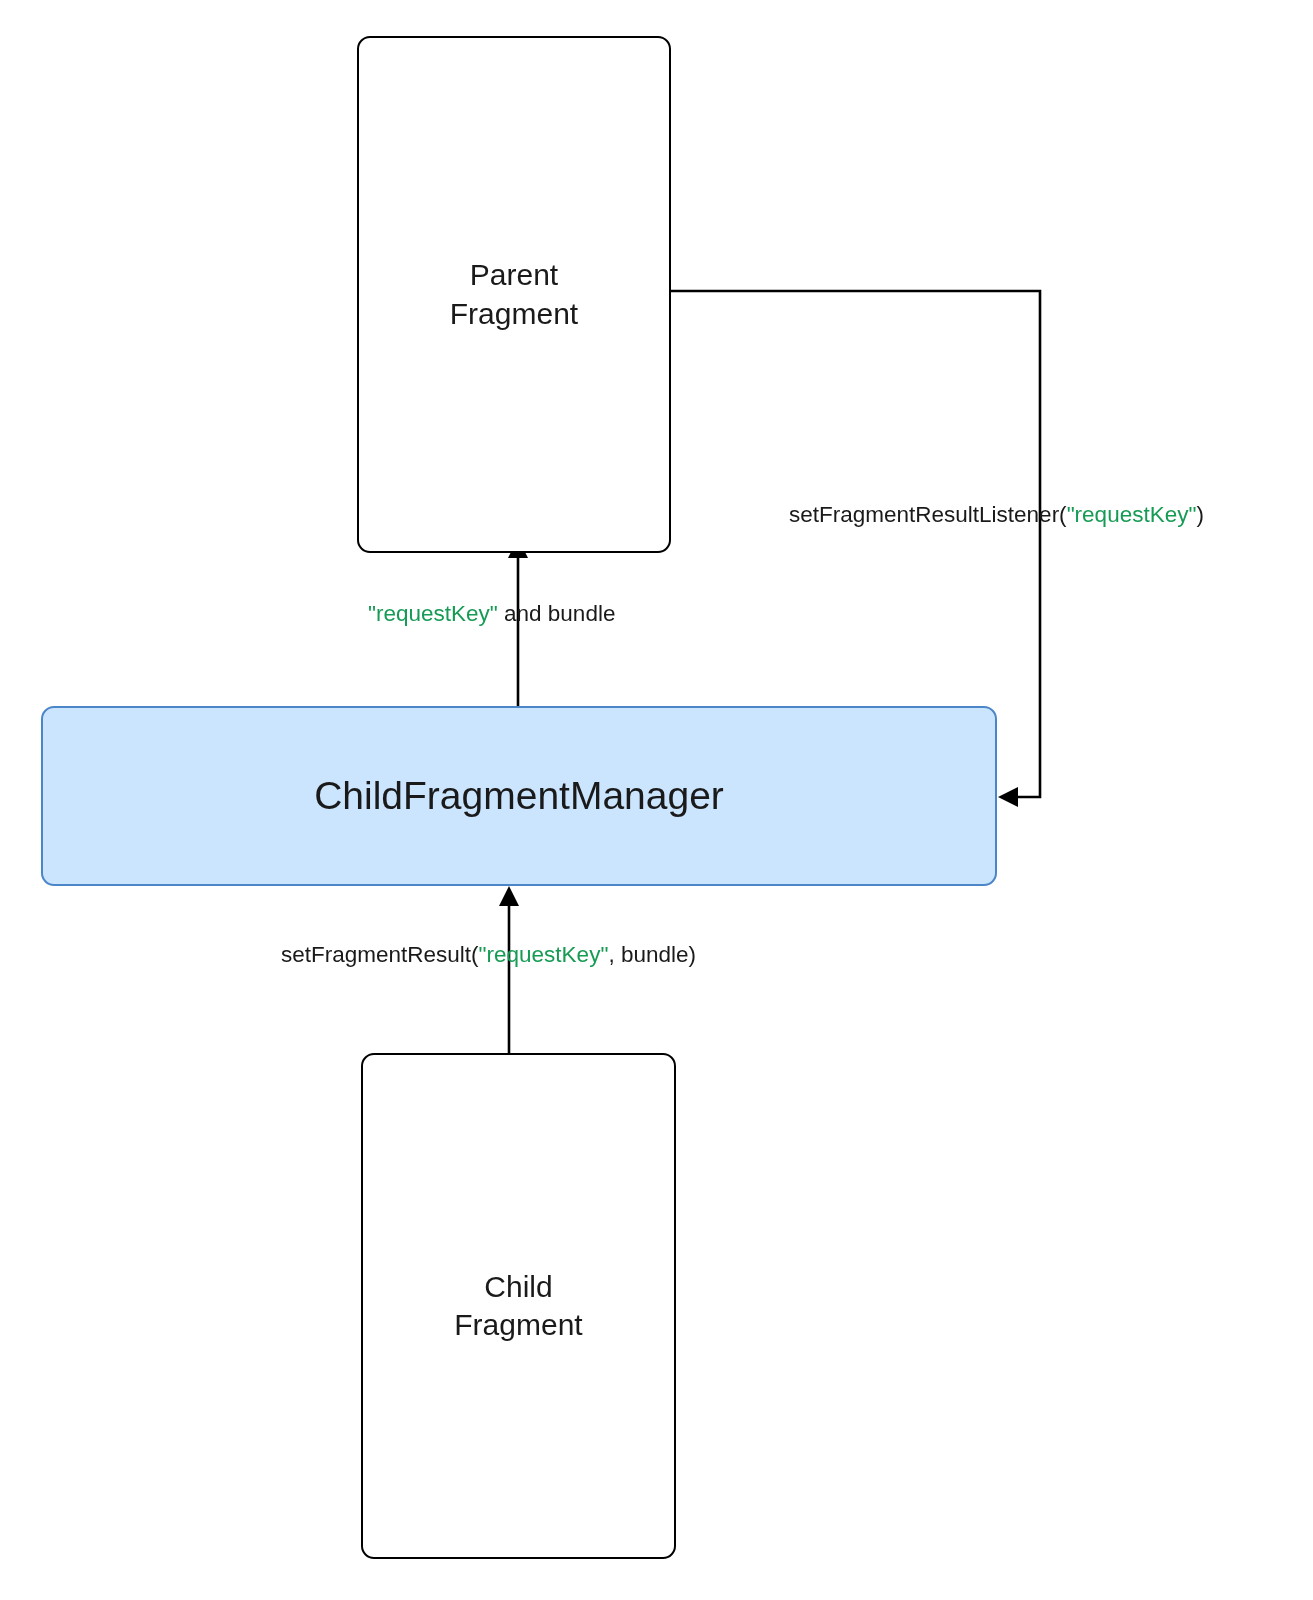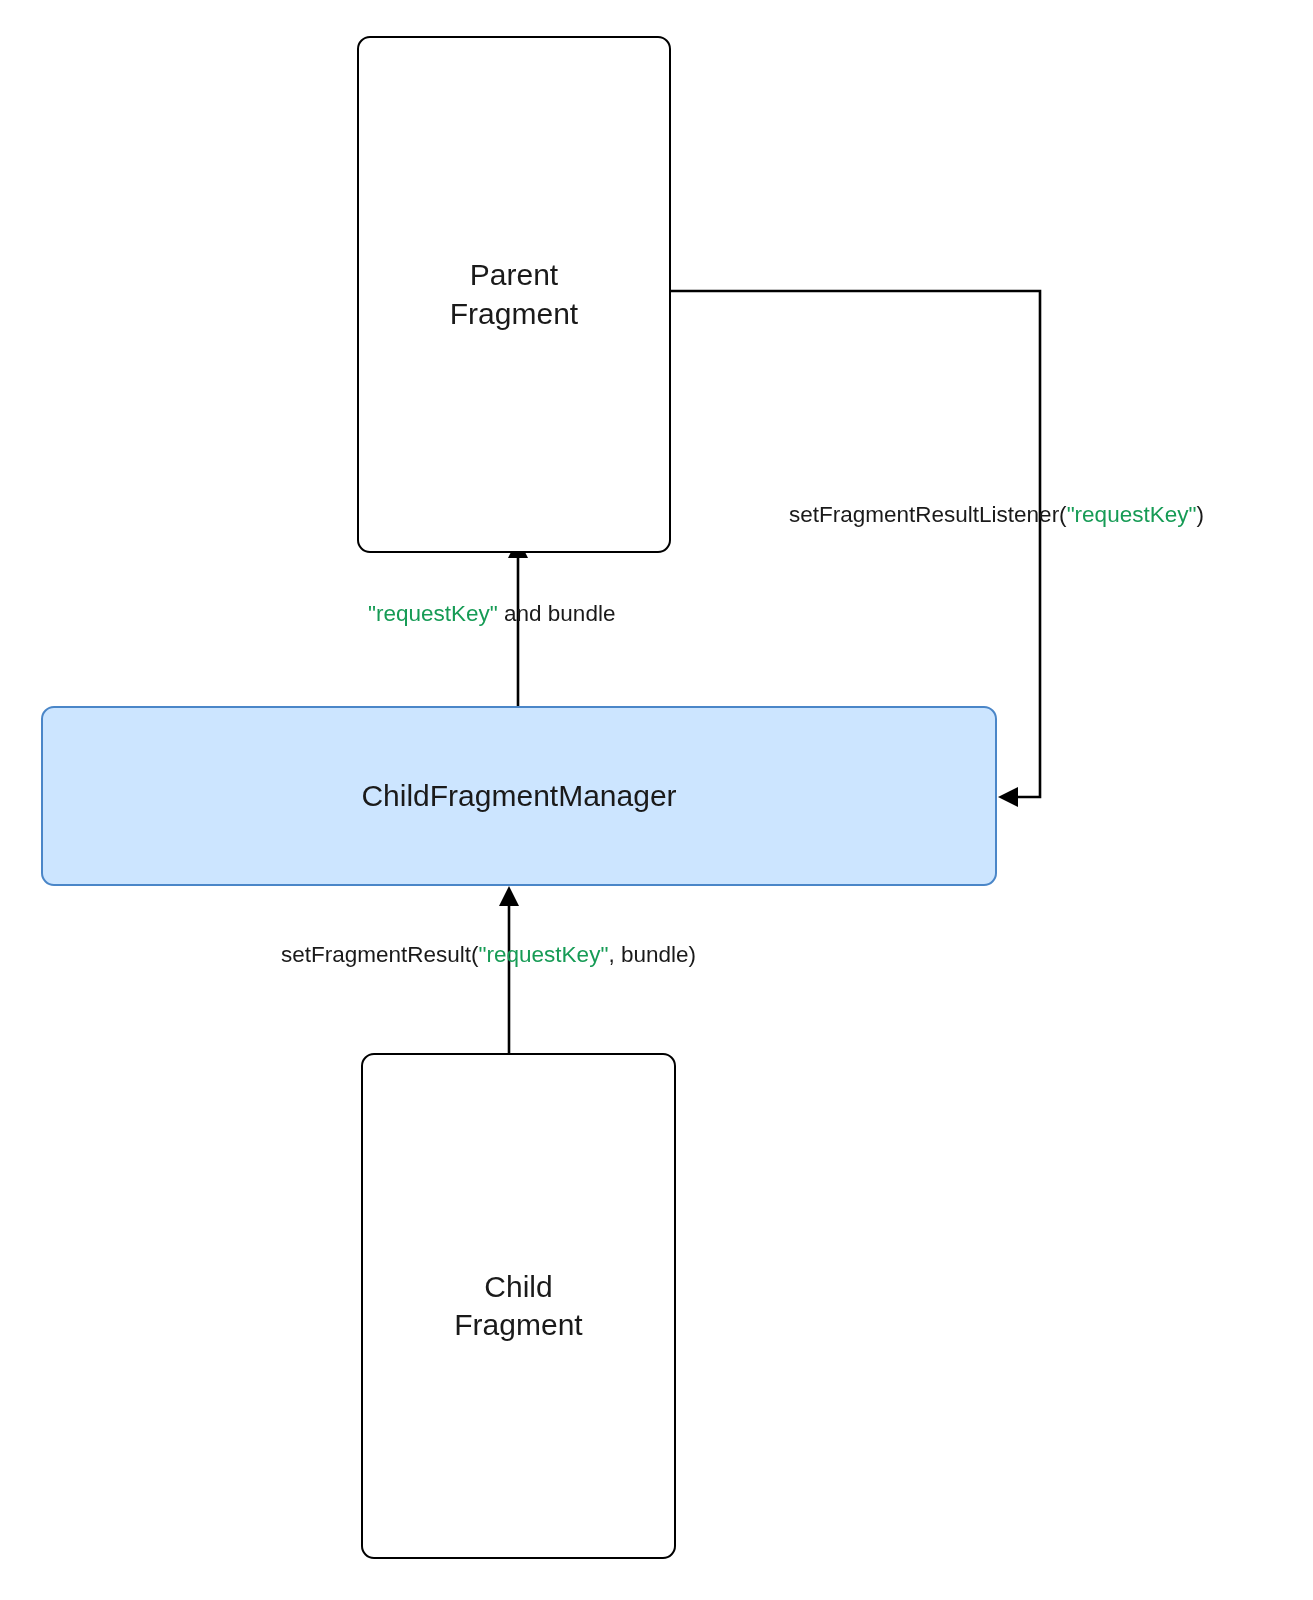--- a/index.html
+++ b/index.html
@@ -34,21 +34,21 @@
     background: #ffffff;
     border: 2.6px solid #000000;
     border-radius: 13px;
     font-size: 30px;
     color: #1a1a1a;
   }
   .node-highlight {
     background: #cce5ff;
     border: 2.6px solid #4a86c8;
     border-radius: 13px;
-    font-size: 30px;
+    font-size: 39px;
     color: #1a1a1a;
   }
 
   #parent-fragment-node { left: 357px; top: 36px;   width: 314px; height: 517px; }
   #child-fragment-manager-node { left: 41px;  top: 706px;  width: 956px; height: 180px; }
   #child-fragment-node { left: 361px; top: 1053px; width: 315px; height: 506px; }
 
   
   #edges {
     position: absolute;

